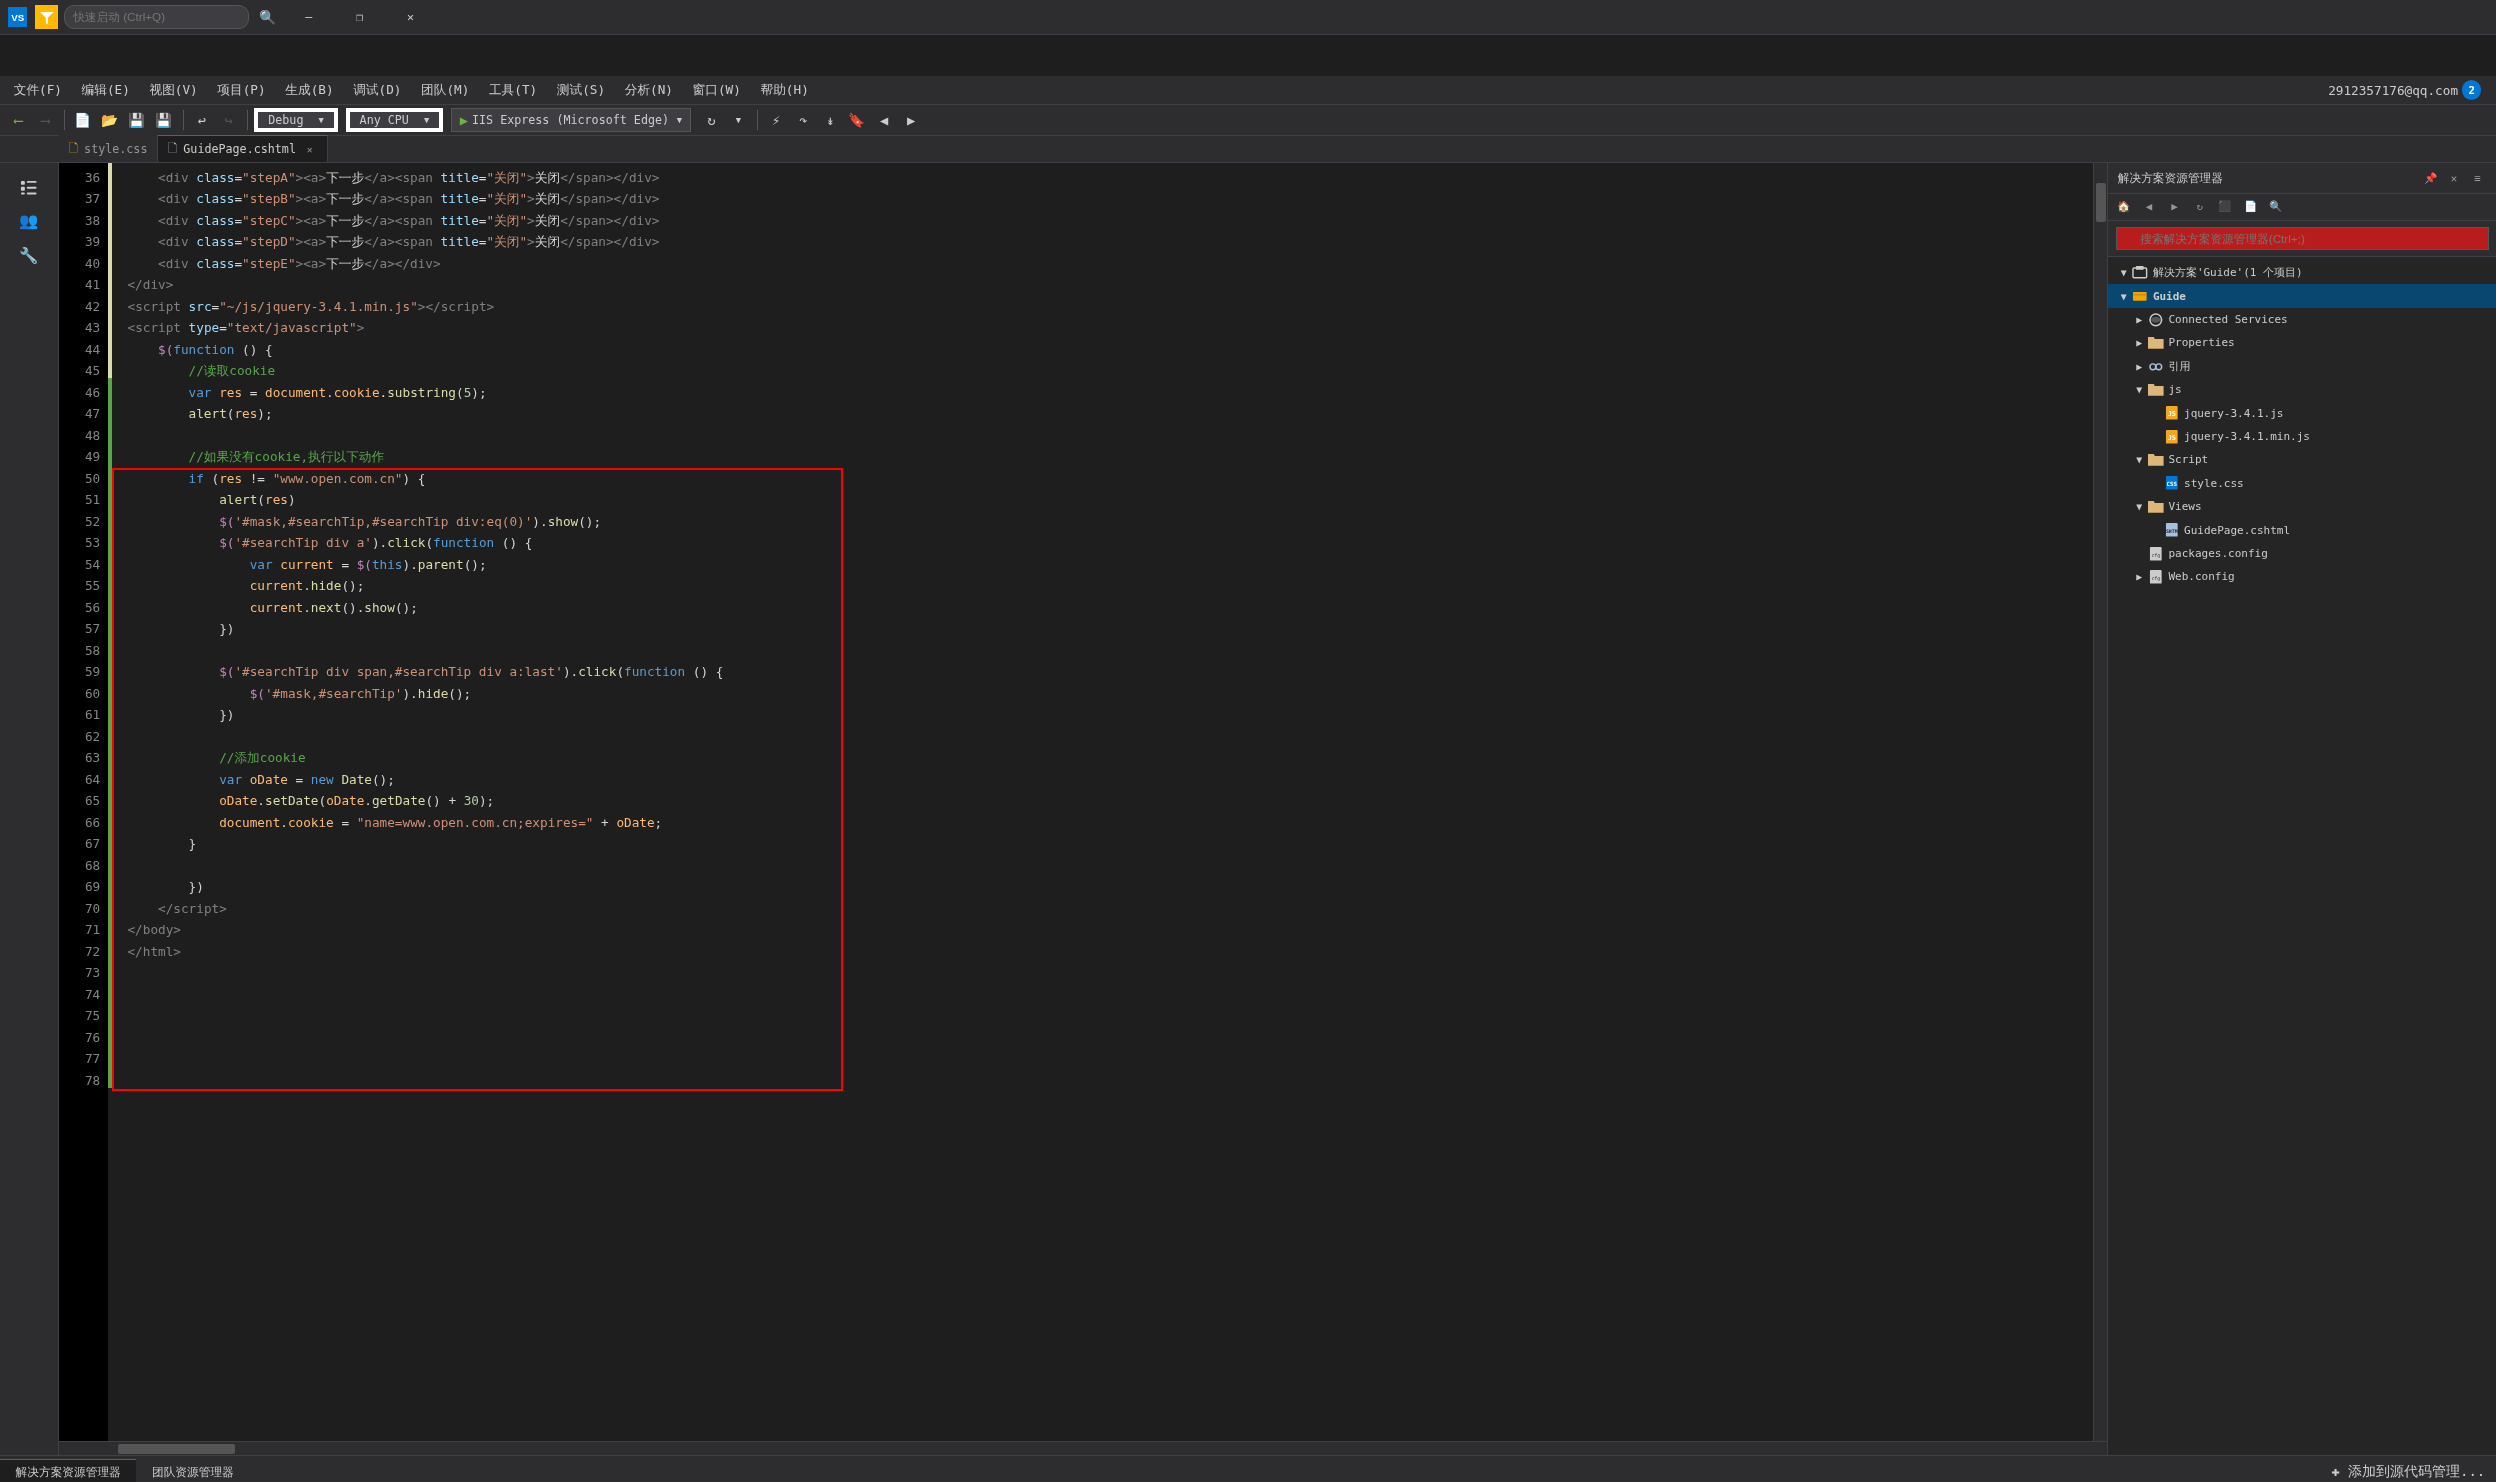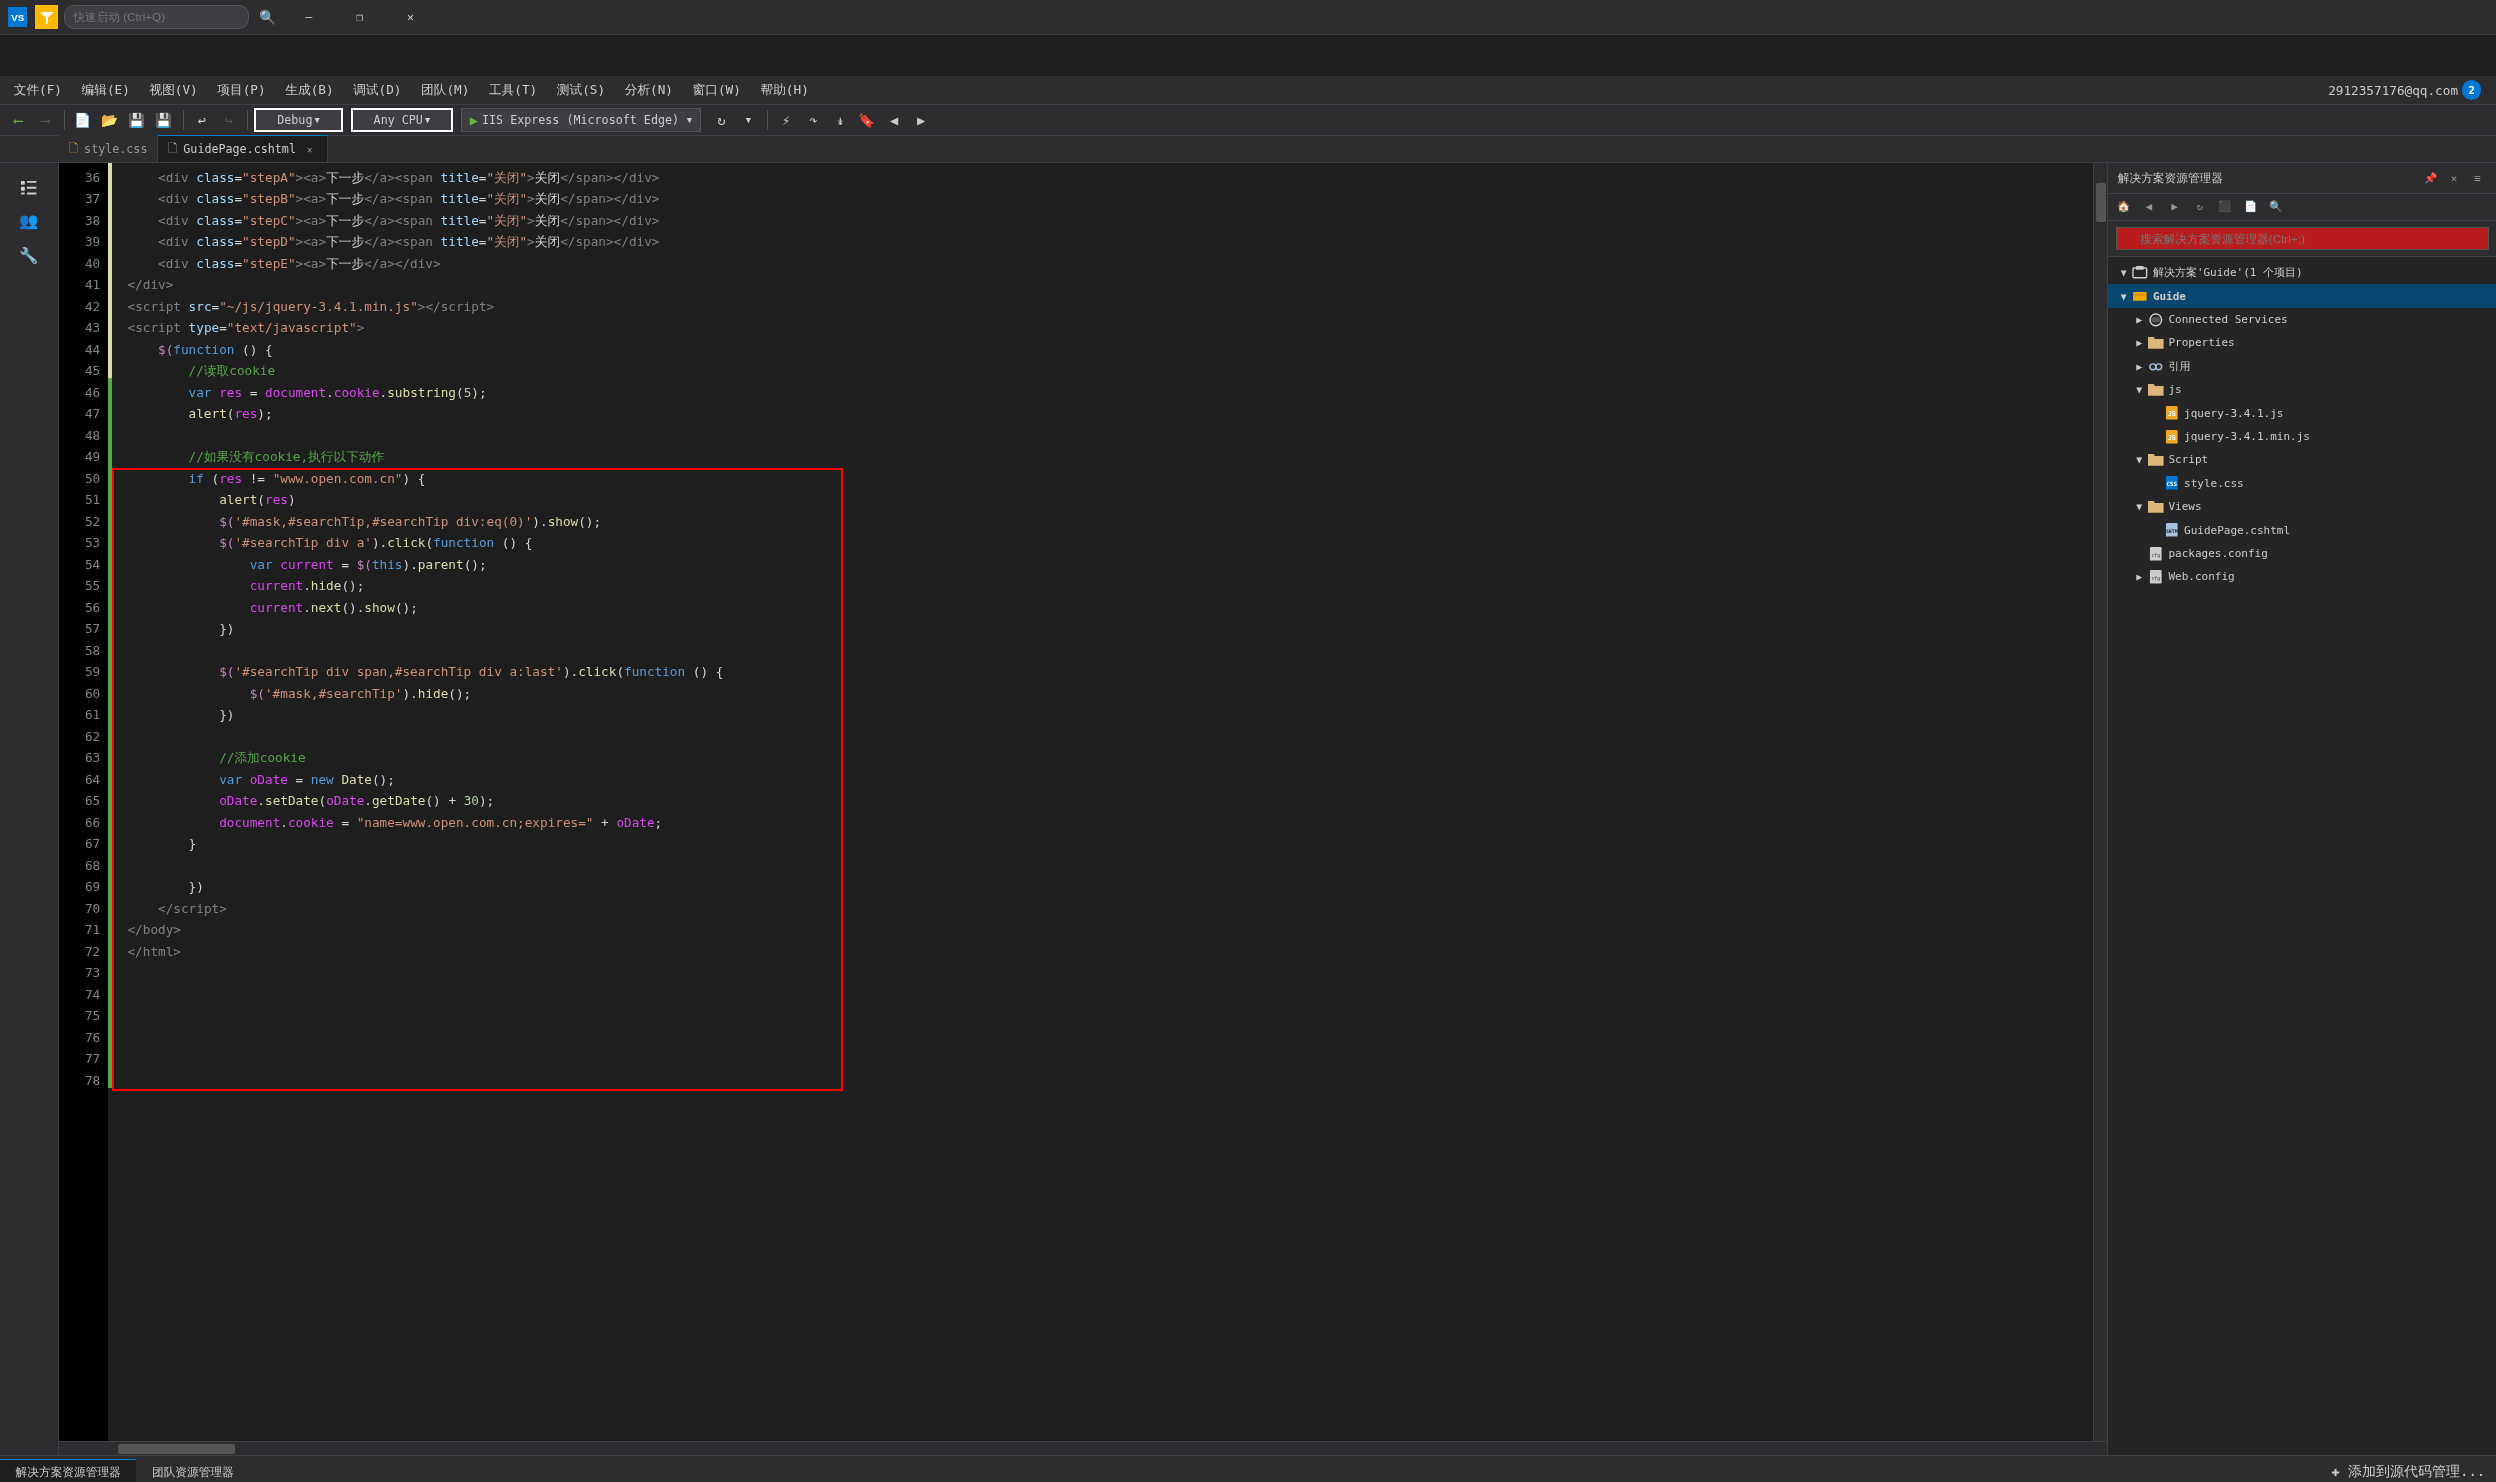--- a/index.html
+++ b/index.html
@@ -101,26 +101,26 @@
     .tb-btn {
       width: 25px; height: 25px;
       display: flex; align-items: center; justify-content: center;
       color: #cccccc;
       cursor: pointer;
       font-size: 13.7px;
     }
     .tb-sep { width: 1px; height: 19.5px; background: #555; margin: 0 3.9px; }
     .tb-dropdown {
       background: #3e3e42;
-      border: 2px solid #ffffff;
-      color: #cccccc;
-      padding: 2px 21px;
+      border: 4px solid #ffffff;
+      color: #cccccc;
+      padding: 2px 10px;
       font-size: 11.7px;
       height: 23.4px;
-      display: flex; align-items: center; gap: 2px;
+      display: flex; align-items: center; gap: 15px;
       cursor: pointer;
     }
     .run-btn {
       background: #3e3e42;
       border: 1px solid #555;
       color: #cccccc;
       padding: 2px 7.8px;
       font-size: 11.7px;
       height: 23.4px;
       display: flex; align-items: center; gap: 3.9px;
@@ -253,21 +253,21 @@
     
     .kw { color: #569cd6; }
     .comment { color: #57a64a; }
     .fn { color: #dcdcaa; }
     .punct { color: #d4d4d4; }
     .html-tag { color: #808080; }
     .html-attr-val { color: #ce9178; }
     .html-attr { color: #9cdcfe; }
     .js-str { color: #ce9178; }
     .js-kw { color: #c586c0; }
-    .js-var { color: #d946ef; text-align: right; }
+    .js-var { color: #fdba74; text-align: right; }
     .num { color: #b5cea8; }
     .op { color: #d4d4d4; }
 
     pre { font-family: 'Consolas', monospace; font-size: 12.7px; line-height: 21.5px; white-space: pre; }
 
     
     .right-panel {
       width: 390px;
       background: #252526;
       border-left: 1px solid #3f3f46;

